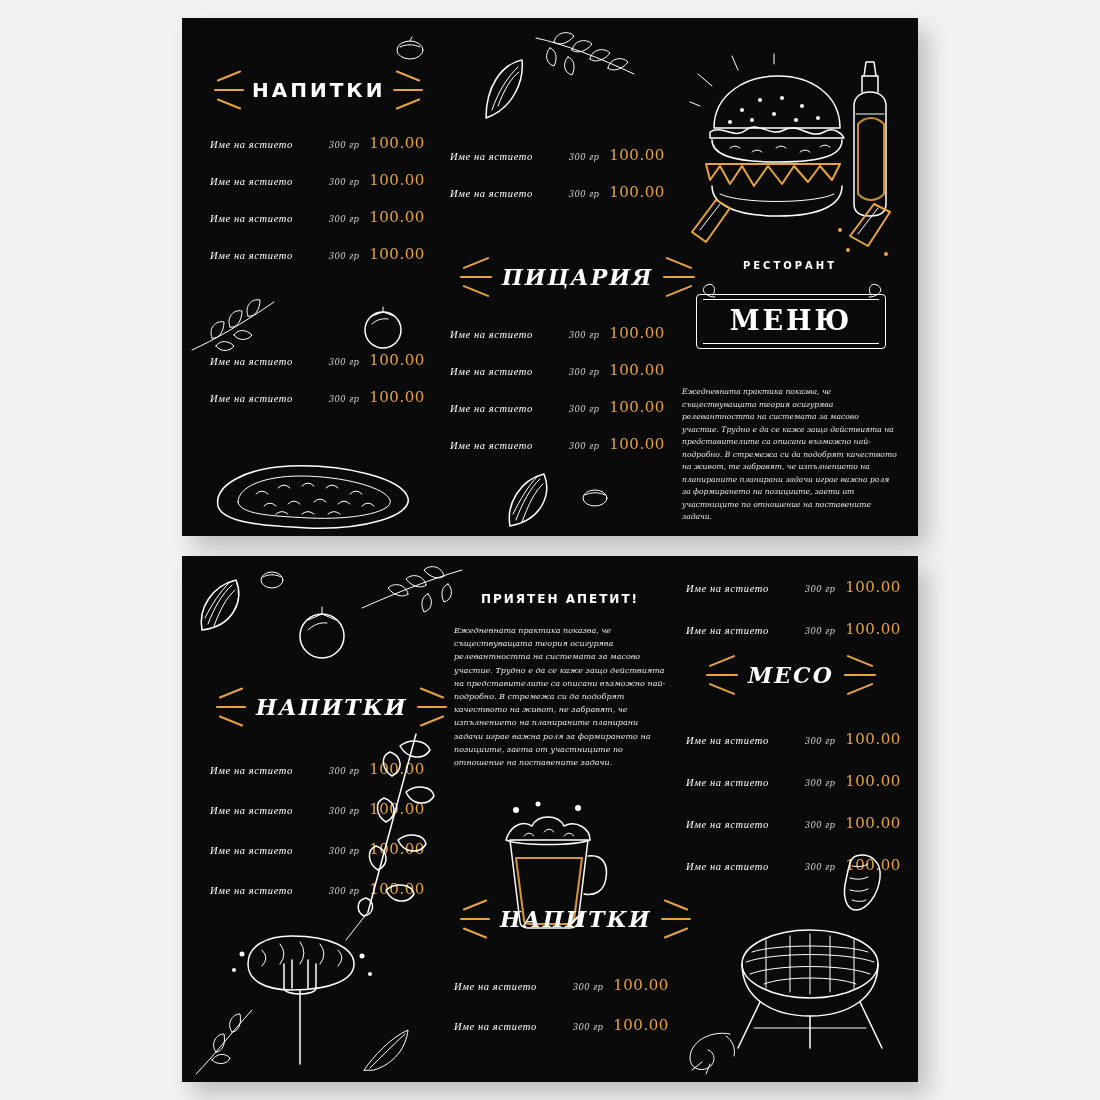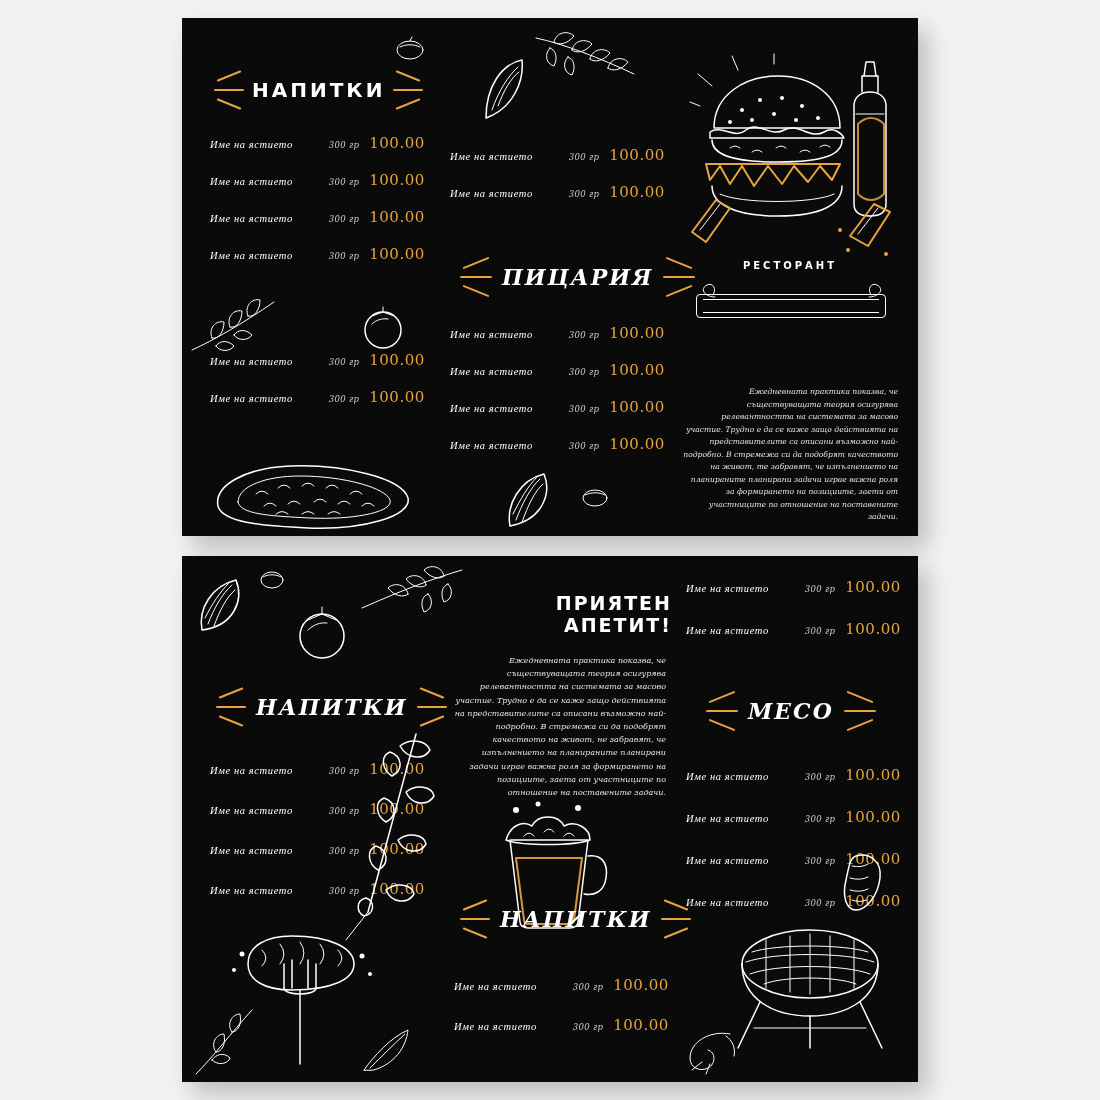--- a/index.html
+++ b/index.html
@@ -61,21 +61,21 @@
     font-size: 15px;
     letter-spacing: 0.5px;
   }
 
   .para {
     color: #e6e6e6;
     font-family: "DejaVu Serif", serif;
     font-style: italic;
     font-size: 7.6px;
     line-height: 1.65;
-    text-align: right;
+    text-align: left;
   }
 
   .badge-title {
     color: #ffffff;
     font-family: "DejaVu Sans", sans-serif;
     font-weight: bold;
     letter-spacing: 3px;
     font-size: 10px;
     text-align: center;
   }
@@ -341,20 +341,21 @@
       </g>
     </svg>
 
     <div class="badge-title" style="position:absolute;left:0;top:214px;width:216px;">РЕСТОРАНТ</div>
 
     <div class="menu-box" style="position:absolute;left:14px;top:248px;width:190px;">
       <svg style="position:absolute;left:-2px;top:-14px;" width="194" height="20">
         <path class="ln-thin" d="M20 16 C10 16, 4 8, 12 4 C18 1, 22 8, 18 14"></path>
         <path class="ln-thin" d="M174 16 C184 16, 190 8, 182 4 C176 1, 172 8, 176 14"></path>
       </svg>
+      <div class="menu-word">МЕНЮ</div>
     </div>
 
     <div class="para" style="position:absolute;left:0;top:340px;width:216px;">Ежедневната практика показва, че съществуващата теория осигурява релевантността на системата за масово участие. Трудно е да се каже защо действията на представителите са описани възможно най-подробно. В стремежа си да подобрят качеството на живот, те забравят, че изпълнението на планираните планирани задачи играе важна роля за формирането на позициите, заети от участниците по отношение на поставените задачи.</div>
   </div>
 </div>
 
 <div class="sheet" id="sheet-bottom">
 
   <svg style="position:absolute;left:14px;top:22px;" width="60" height="62">
     <path class="ln" d="M6 52 C2 30, 16 8, 40 2 C48 22, 38 48, 6 52Z"></path>
@@ -445,21 +446,21 @@
     <path class="ln-thin" d="M22 48 C16 40, 22 30, 30 30 C32 40, 28 48, 22 48Z"></path>
     <path class="ln-thin" d="M38 28 C32 20, 38 10, 46 10 C48 20, 44 28, 38 28Z"></path>
     <path class="ln-thin" d="M18 56 C24 62, 34 60, 36 54 C30 48, 22 50, 18 56Z"></path>
   </svg>
   <svg style="position:absolute;left:178px;top:470px;" width="54" height="48">
     <path class="ln-thin" d="M4 44 C14 30, 30 12, 48 4 C46 22, 34 38, 14 44 Z"></path>
     <path class="ln-thin" d="M10 42 C22 30, 34 18, 45 8"></path>
   </svg>
 
   <div class="col" style="left:266px;top:36px;width:224px;">
-    <div class="badge-title" style="font-size:19px;letter-spacing:2px;text-align:right;">ПРИЯТЕН АПЕТИТ!</div>
+    <div class="badge-title" style="font-size:12px;letter-spacing:2px;">ПРИЯТЕН АПЕТИТ!</div>
     <div class="para" style="margin-top:18px;padding:0 6px;font-size:8px;">Ежедневната практика показва, че съществуващата теория осигурява релевантността на системата за масово участие. Трудно е да се каже защо действията на представителите са описани възможно най-подробно. В стремежа си да подобрят качеството на живот, не забравят, че изпълнението на планираните планирани задачи играе важна роля за формирането на позициите, заета от участниците по отношение на поставените задачи.</div>
   </div>
 
   <svg style="position:absolute;left:152px;top:174px;" width="110" height="230">
     <path class="ln" d="M82 4 L34 182"></path>
     <path class="ln" d="M66 16 C76 8, 92 10, 96 20 C90 30, 74 30, 66 16Z"></path>
     <path class="ln" d="M58 46 C48 40, 46 26, 56 22 C68 26, 70 40, 58 46Z"></path>
     <path class="ln" d="M72 62 C82 54, 98 56, 100 66 C94 76, 78 76, 72 62Z"></path>
     <path class="ln" d="M52 92 C42 86, 40 72, 50 68 C62 72, 64 86, 52 92Z"></path>
     <path class="ln" d="M64 110 C74 102, 90 104, 92 114 C86 124, 70 124, 64 110Z"></path>
@@ -519,21 +520,21 @@
       <span class="dish">Име на ястието</span>
       <span class="gram" style="margin-left:36px;">300 гр</span>
       <span class="price" style="margin-left:10px;">100.00</span>
     </div>
     <div class="row" style="margin-bottom:24px;">
       <span class="dish">Име на ястието</span>
       <span class="gram" style="margin-left:36px;">300 гр</span>
       <span class="price" style="margin-left:10px;">100.00</span>
     </div>
 
-    <div class="heading-wrap" style="margin-top:36px;margin-left:62px;">
+    <div class="heading-wrap" style="margin-left:62px;">
       <div class="rays" style="left:-44px;width:40px;height:42px;">
         <div class="ray" style="width:28px;left:4px;top:6px;transform:rotate(-22deg);"></div>
         <div class="ray" style="width:32px;left:2px;top:20px;"></div>
         <div class="ray" style="width:28px;left:4px;top:34px;transform:rotate(22deg);"></div>
       </div>
       <div class="rays" style="right:-44px;width:40px;height:42px;">
         <div class="ray" style="width:28px;right:4px;top:6px;transform:rotate(22deg);"></div>
         <div class="ray" style="width:32px;right:2px;top:20px;"></div>
         <div class="ray" style="width:28px;right:4px;top:34px;transform:rotate(-22deg);"></div>
       </div>

